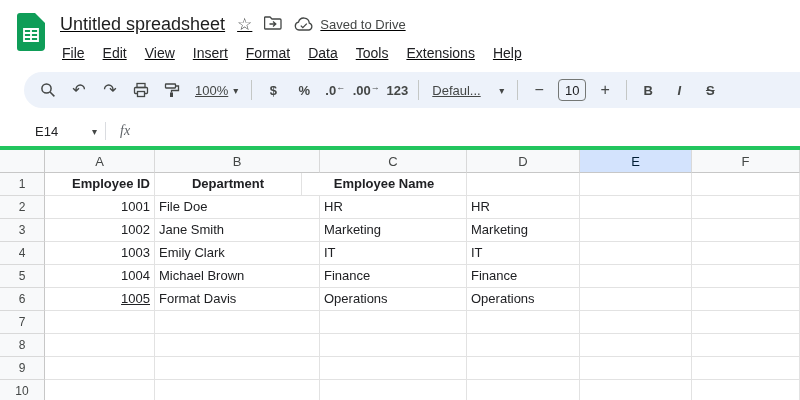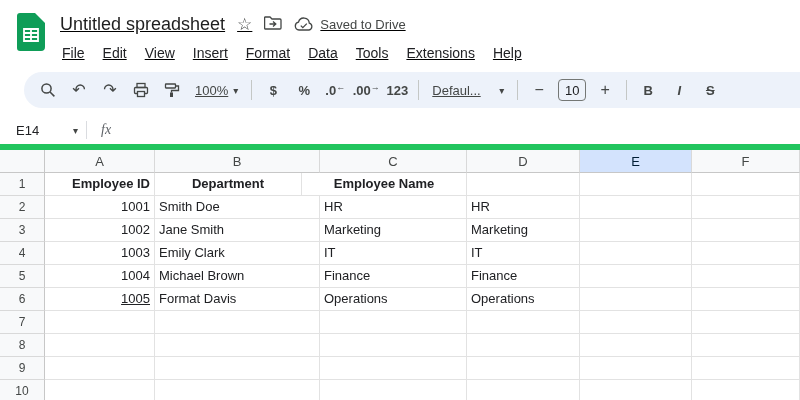--- a/index.html
+++ b/index.html
@@ -32,21 +32,21 @@
   .tb-divider { width: 1px; height: 20px; background: #c4c7c5; margin: 0 4px; flex: 0 0 auto; }
   .dec-small { font-size: 9px; vertical-align: super; }
   .size-box { width: 28px; height: 22px; border: 1px solid #747775; border-radius: 4px;
     display: flex; align-items: center; justify-content: center; font-size: 13px; color: #202124;
     background: #fff0; margin: 0 2px; cursor: text; }
   .bold-b { font-weight: bold; }
   .italic-i { font-style: italic; }
   .strike-s { text-decoration: line-through; }
 
   
-  .formula-bar { height: 34px; display: flex; align-items: center; border-bottom: 6px solid #22c55e; }
+  .formula-bar { height: 34px; display: flex; align-items: center; border-bottom: 4px solid #22c55e; padding-left: 19px; }
   .name-box { width: 86px; padding: 0 8px 0 16px; display: flex; align-items: center;
     justify-content: space-between; font-size: 13px; color: #202124; cursor: pointer; }
   .fb-divider { width: 1px; height: 18px; background: #dadce0; }
   .fx-label { font-family: "Liberation Serif", serif; font-style: italic; font-size: 14px;
     color: #5f6368; margin-left: 14px; }
 
   
   .grid { font-size: 13px; color: #202124; user-select: none; }
   .col-header-row { display: flex; height: 23px; }
   .corner-box { width: 45px; background: #f8f9fa; border-right: 1px solid #c7c7c7;
@@ -206,21 +206,21 @@
         <div class="cell bold right" style="width: 110px;">Employee ID</div>
         <div class="cell bold center" style="width: 147px;">Department</div>
         <div class="cell bold center" style="width: 165px;">Employee Name</div>
         <div class="cell" style="width: 113px;"></div>
         <div class="cell" style="width: 112px;"></div>
         <div class="cell" style="width: 108px;"></div>
       </div>
       <div class="grid-row">
         <div class="row-num">2</div>
         <div class="cell right" style="width: 110px;">1001</div>
-        <div class="cell" style="width: 165px;">Smith Doe</div>
+        <div class="cell" style="width: 165px;">File Doe</div>
         <div class="cell" style="width: 147px;">HR</div>
         <div class="cell" style="width: 113px;">HR</div>
         <div class="cell" style="width: 112px;"></div>
         <div class="cell" style="width: 108px;"></div>
       </div>
       <div class="grid-row">
         <div class="row-num">3</div>
         <div class="cell right" style="width: 110px;">1002</div>
         <div class="cell" style="width: 165px;">Jane Smith</div>
         <div class="cell" style="width: 147px;">Marketing</div>

